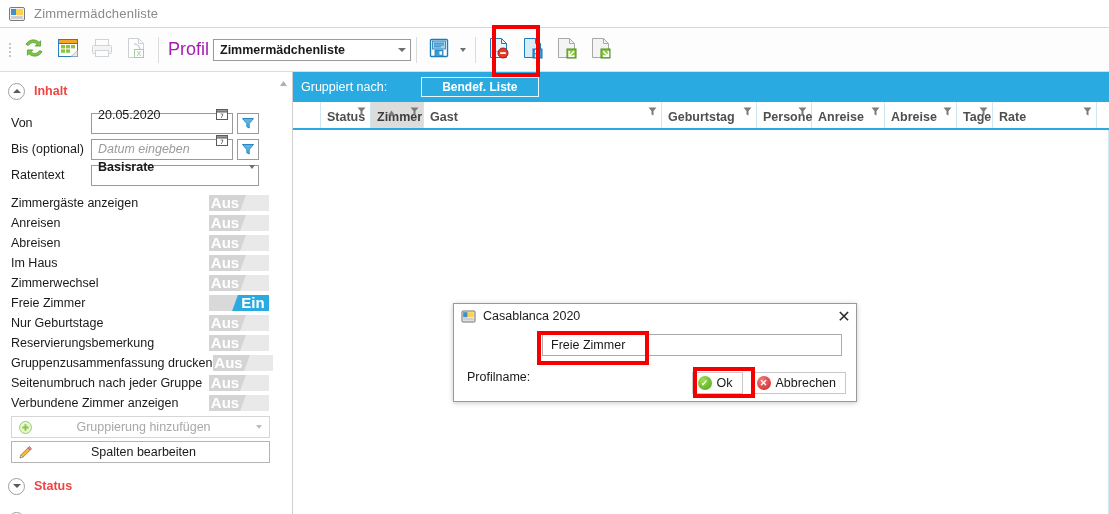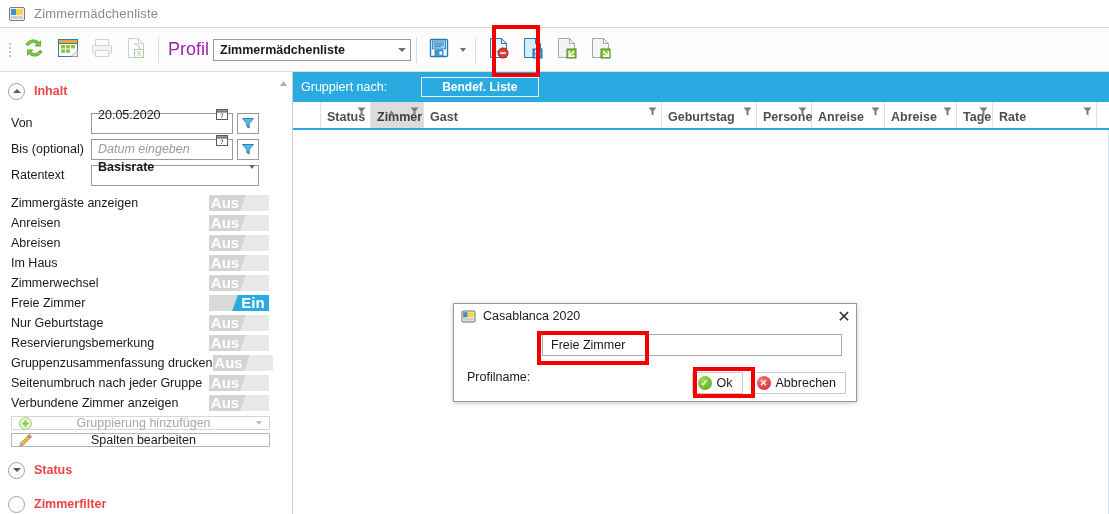--- a/index.html
+++ b/index.html
@@ -80,21 +80,21 @@
                  color:#ffffff;width:32px;text-align:center; }
   .switch.off .lbl { left:0; }
   .switch.on  .lbl { right:0; }
   .switch .knob { position:absolute;top:0;height:16px;width:34px;background:#e9e9e9; }
   .switch.off .knob { right:-8px; transform:skewX(-20deg); }
   .switch.on  .onfill { position:absolute;top:0;right:0;height:16px;width:38px;background:#29ABE2;
                         transform:skewX(-20deg); transform-origin:bottom right; }
   .switch.on  .knob { left:-8px; background:#d9d9d9; transform:skewX(-20deg); }
 
   .wide-btn {
-    margin:3px 22px 0 11px; height:14px; border:1px solid #d6d6d6; background:#fff;
+    margin:3px 22px 0 11px; height:22px; border:1px solid #d6d6d6; background:#fff;
     display:flex; align-items:center; position:relative;
   }
   .wide-btn .ico { width:26px;display:flex;align-items:center;justify-content:center;flex:0 0 auto; }
   .wide-btn .cap { flex:1; text-align:center; font-size:12.5px; }
   .wide-btn .cap.dim { color:#a8a8a8; }
   .wide-btn .endcaret { width:20px;display:flex;align-items:center;justify-content:center; }
 
   
   #main { position:absolute; left:293px; top:72px; width:816px; height:442px; background:#fff; }
   #groupbar {

